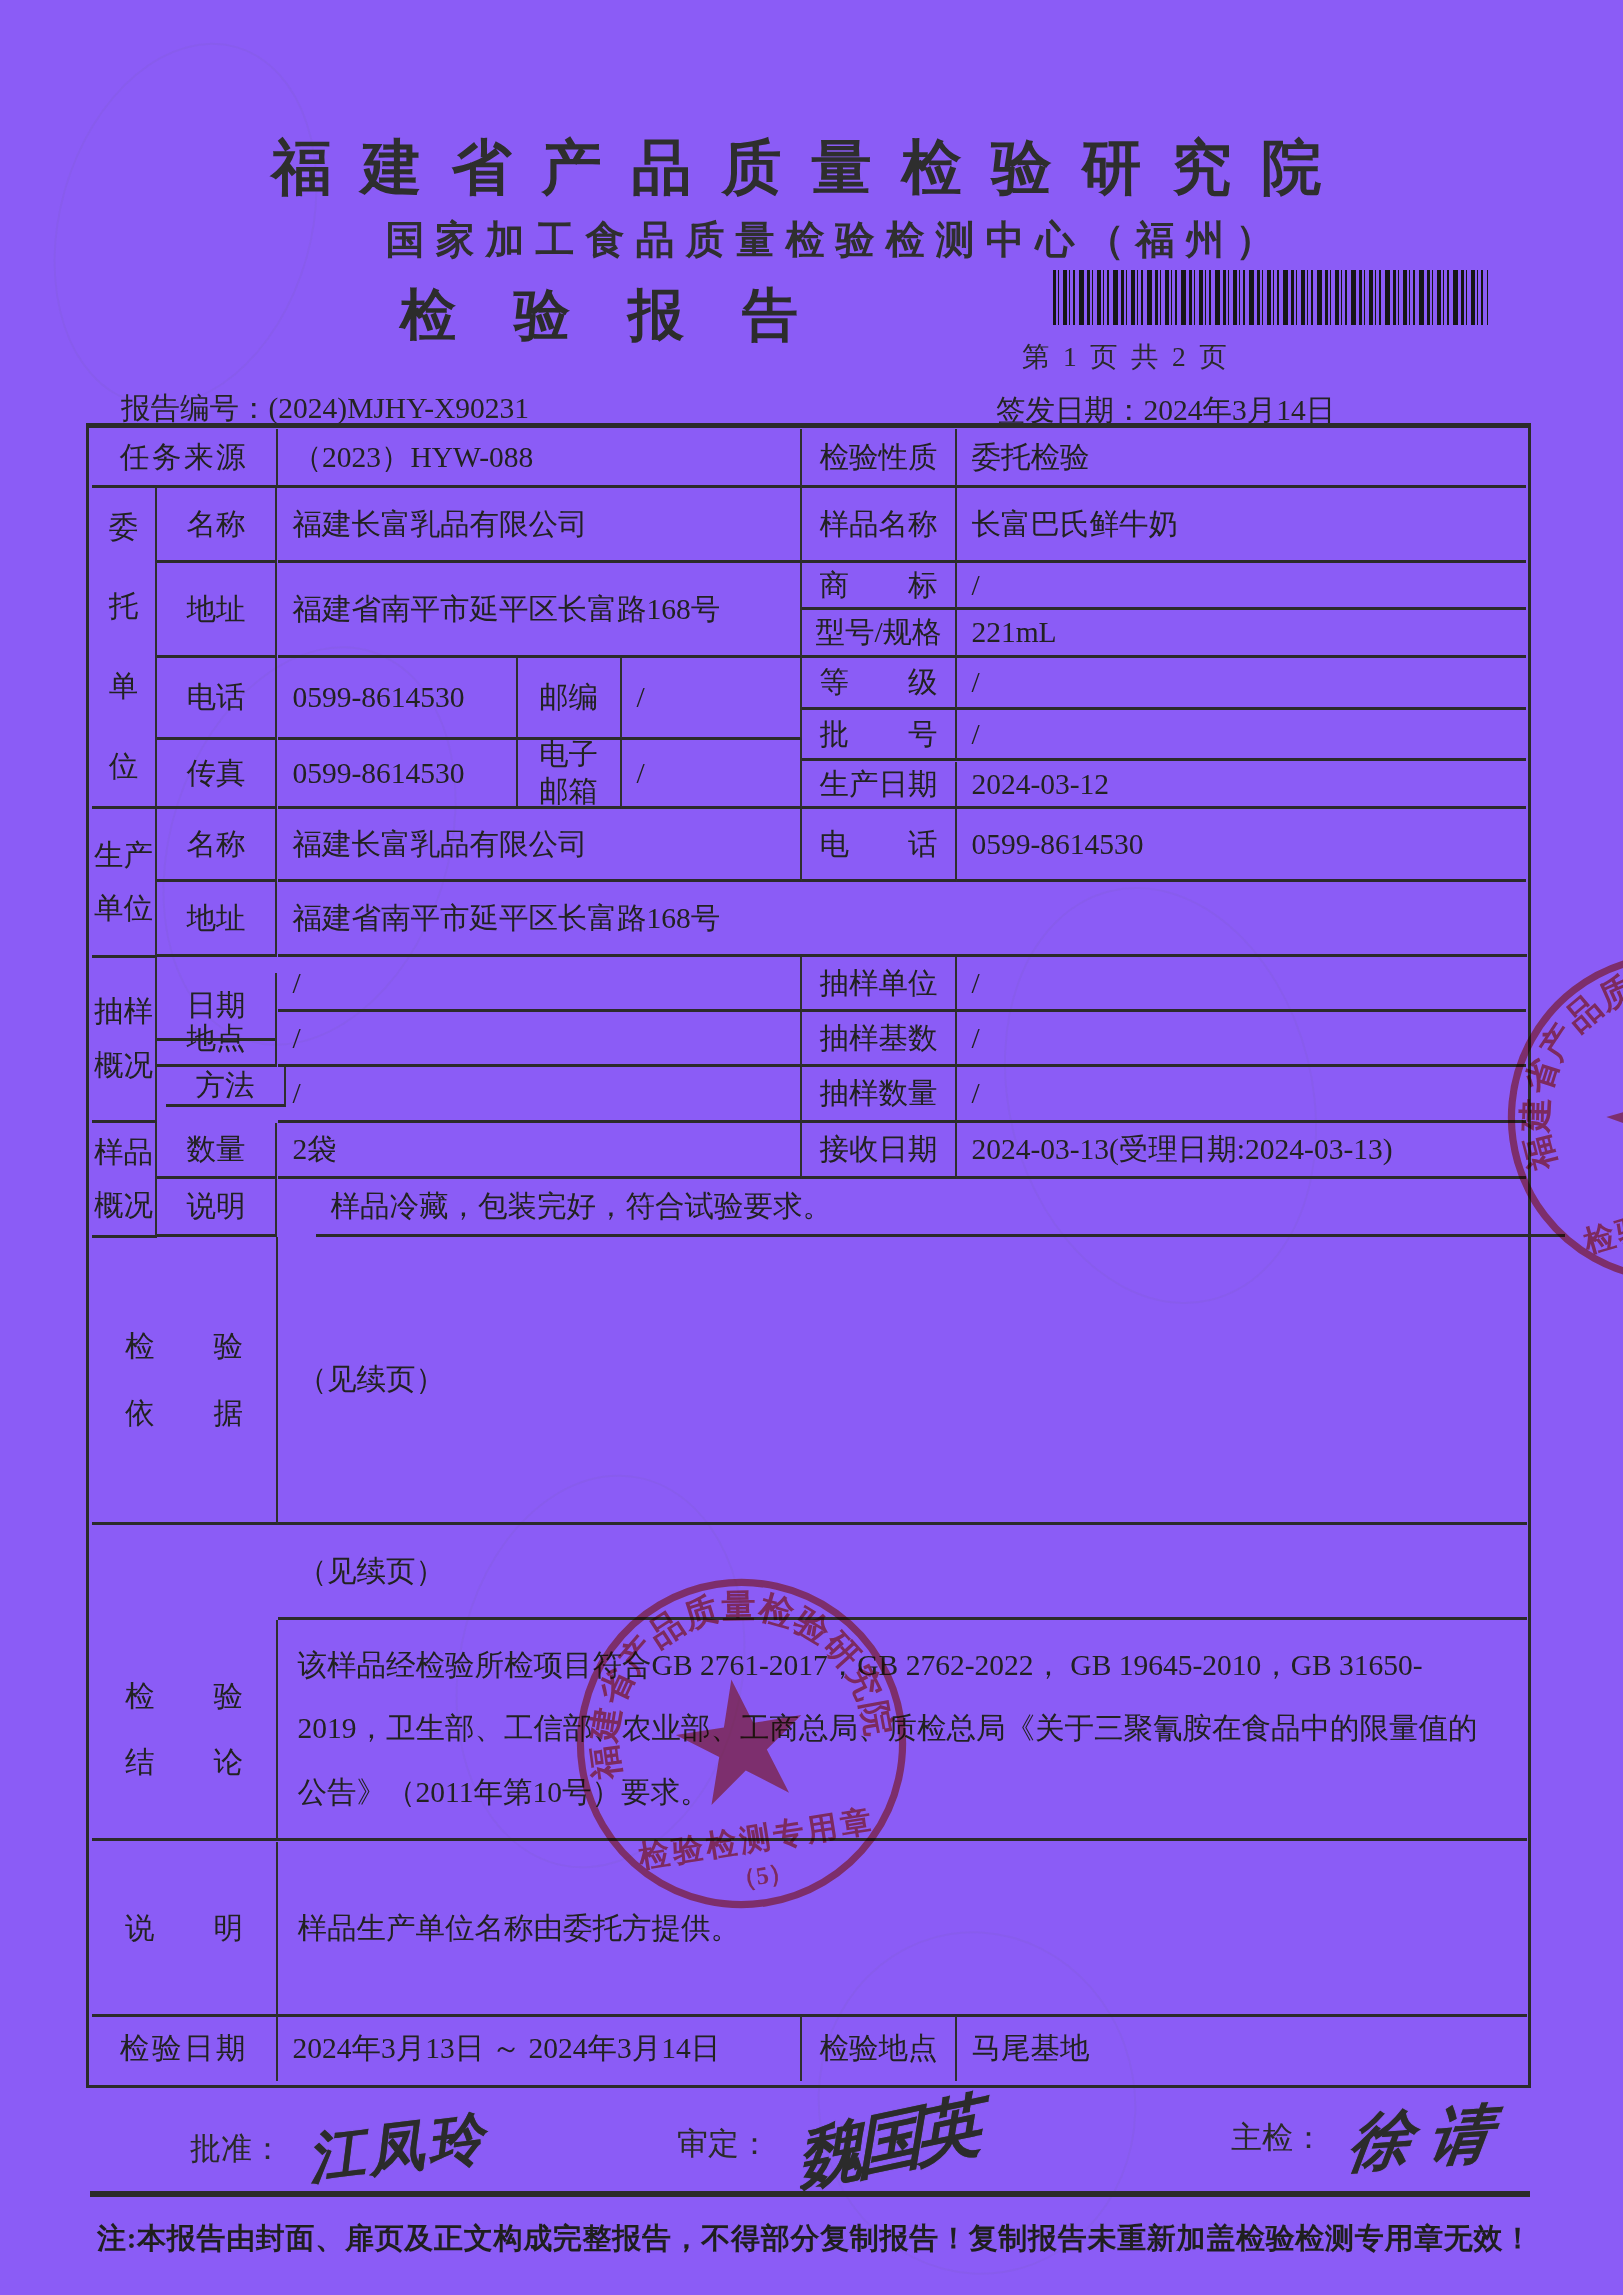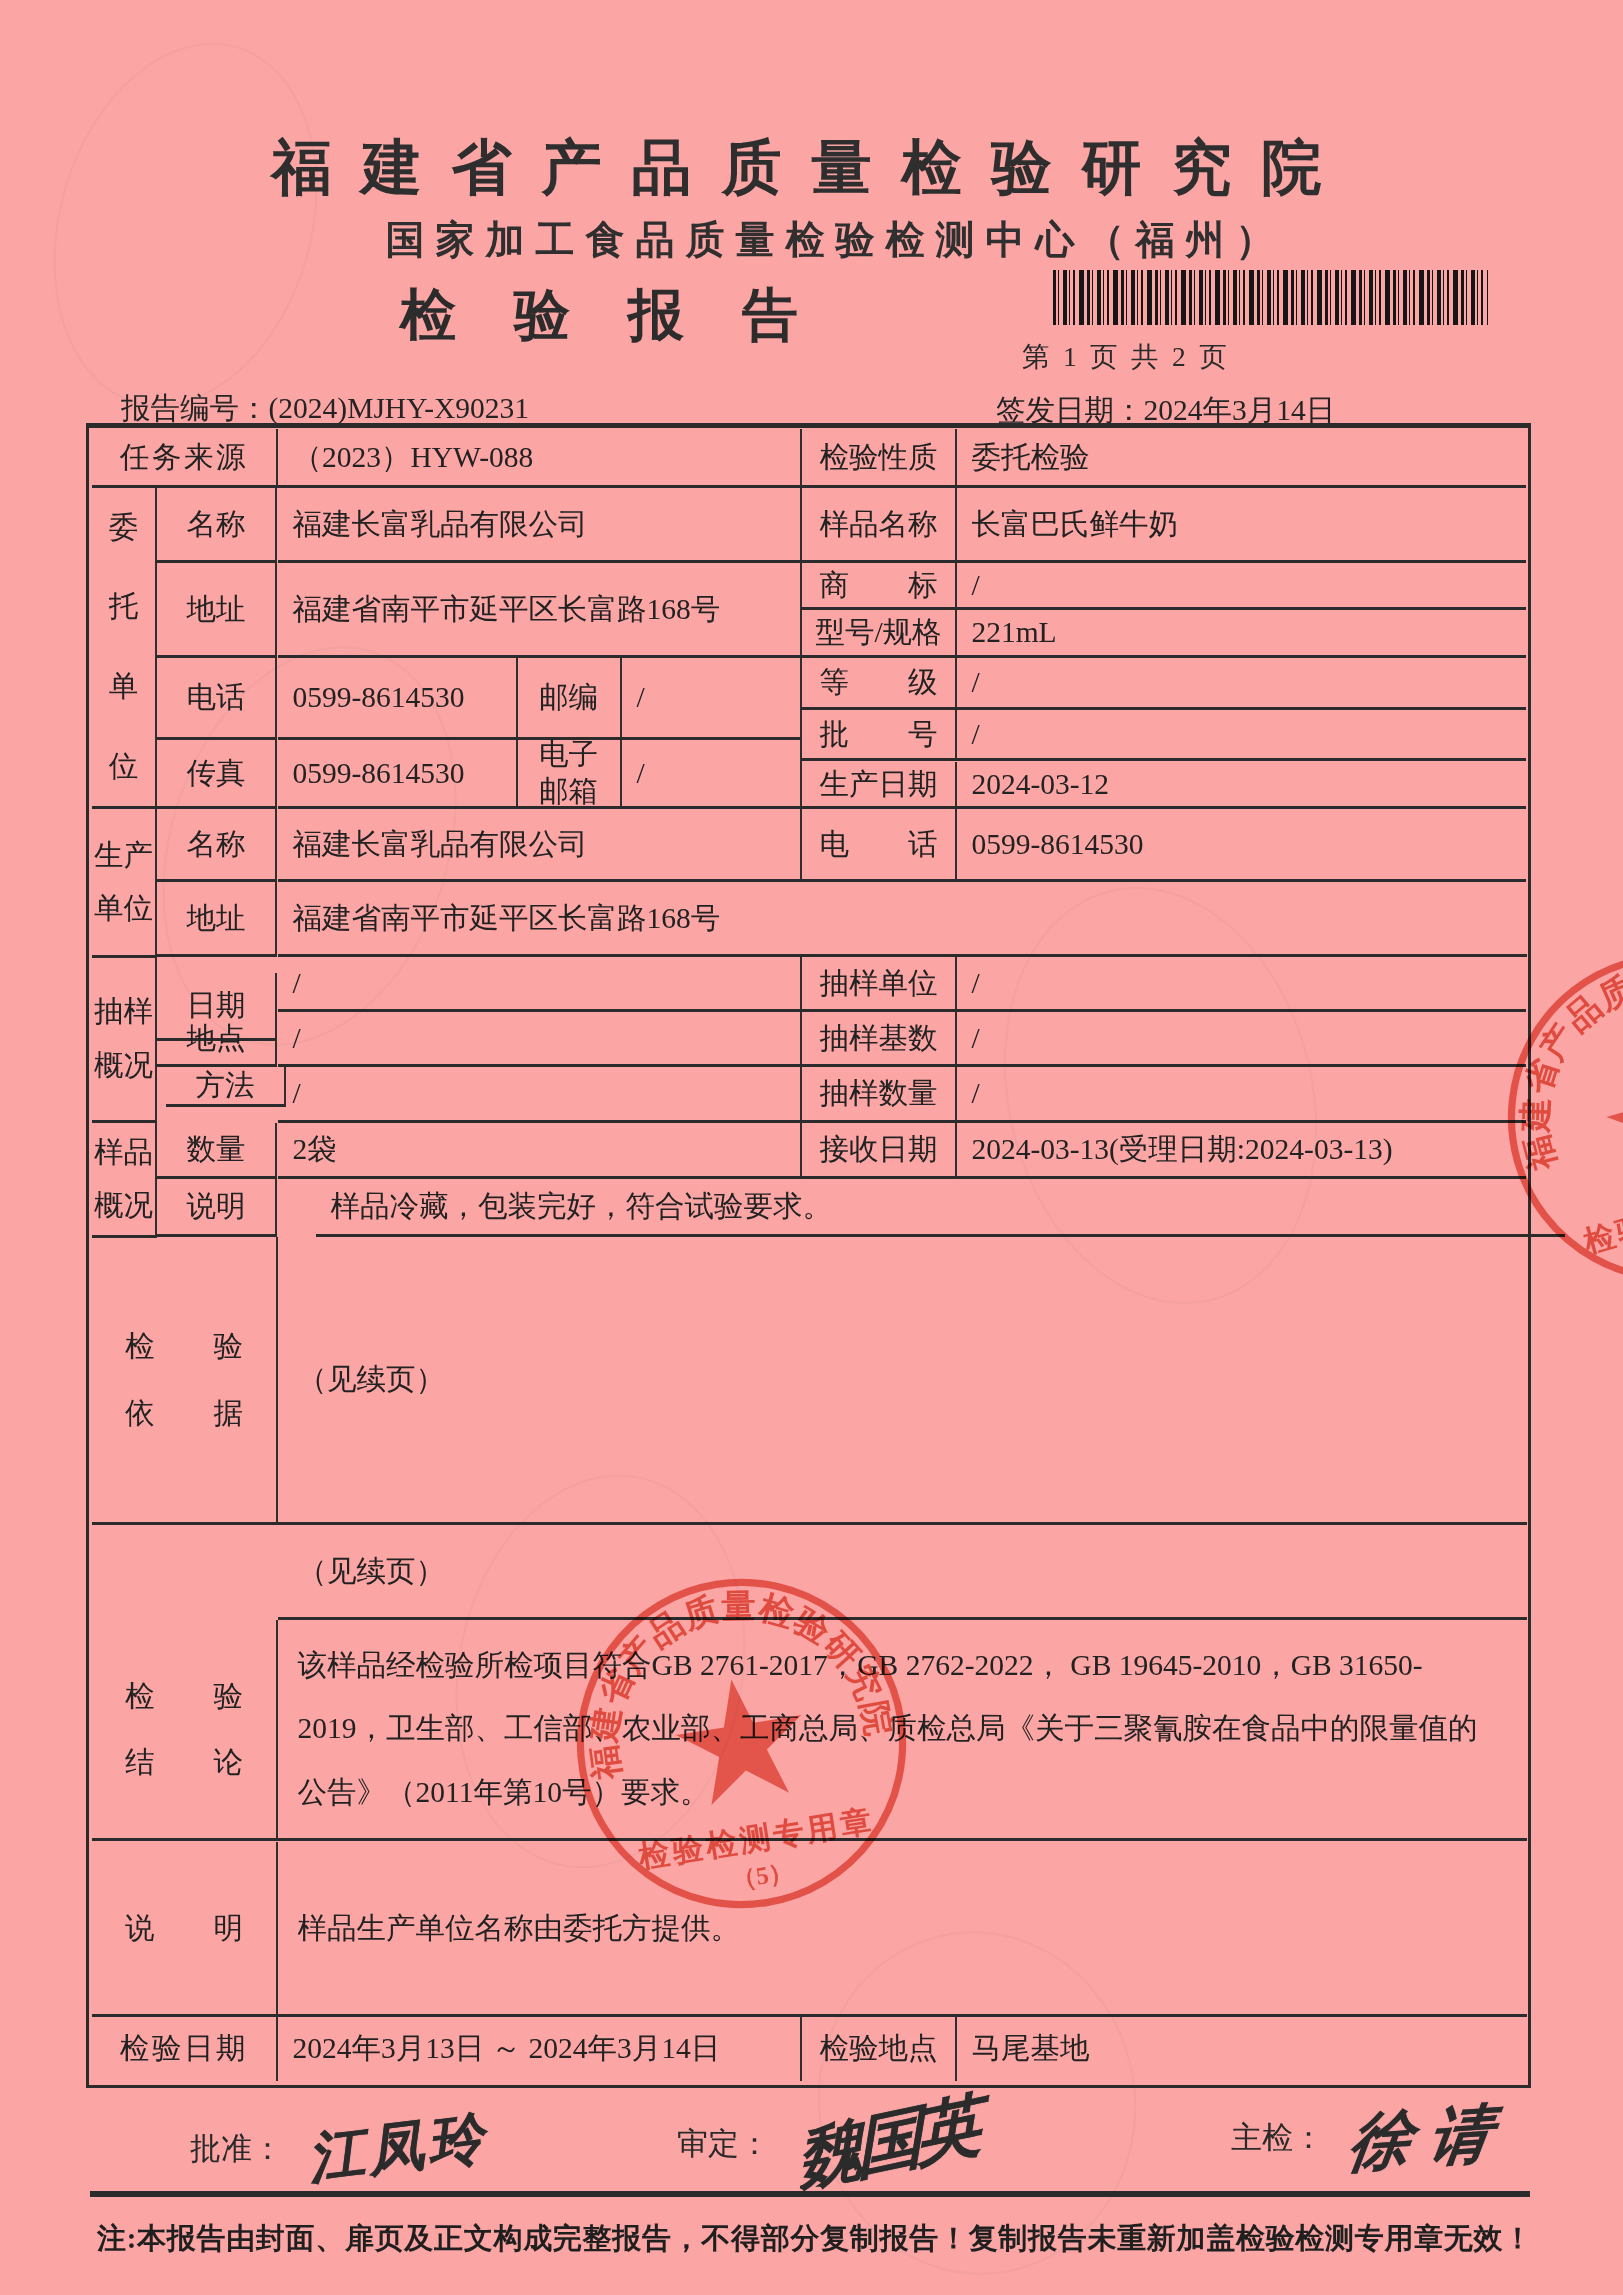--- a/index.html
+++ b/index.html
@@ -1,18 +1,18 @@
 <!DOCTYPE html>
 <html style="font-size:10.5px"><head>
 <meta charset="utf-8">
 <style>
   html,body{margin:0;padding:0;}
   .page{
     position:relative; width:1623px; height:2295px;
-    background:#fca5a5; overflow:hidden;
+    background:#8b5cf6; overflow:hidden;
     font-family:"Liberation Serif","DejaVu Serif",serif;
     color:#262626;
   }
   
   .org-title{
     position:absolute; left:0; top:128px; width:1623px;
     text-align:center; font-size:60px; font-weight:bold;
     letter-spacing:30px; color:#2e2e2e; white-space:nowrap;
   }
   .center-title{

